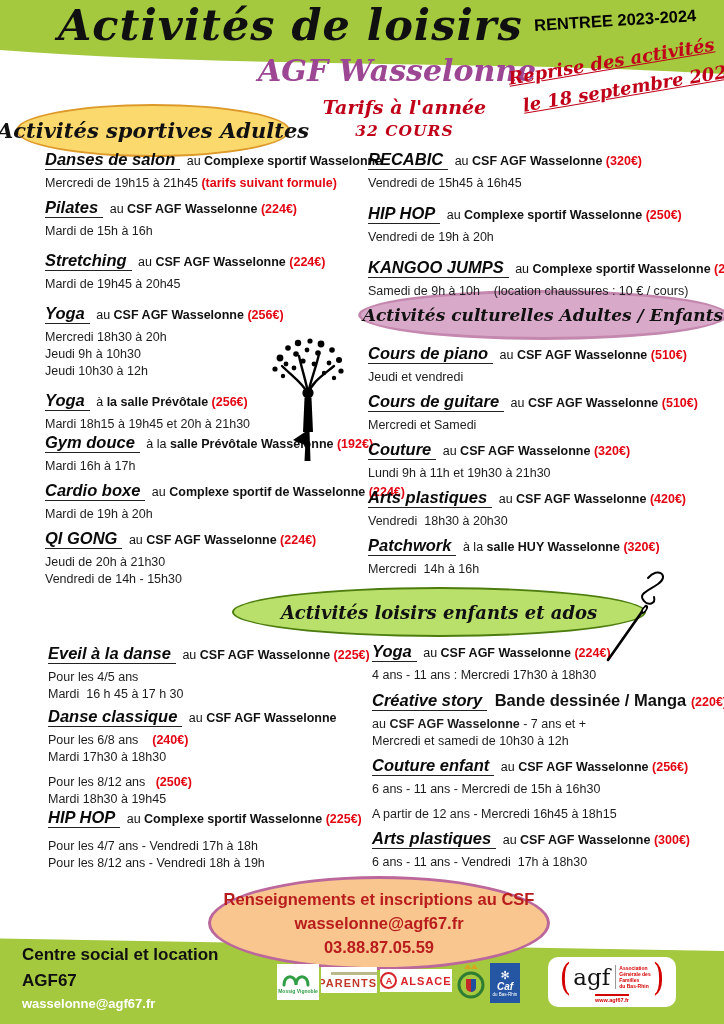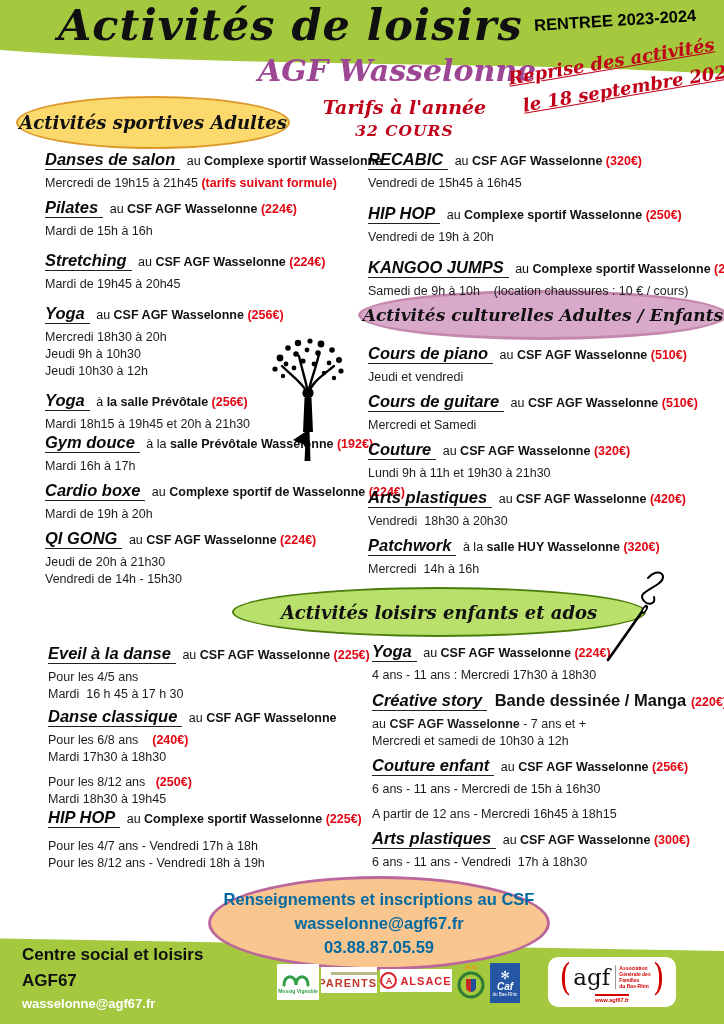--- a/index.html
+++ b/index.html
@@ -17,21 +17,21 @@
            color:#c00018;font-size:18px;line-height:29px;white-space:nowrap;}
   .reprise .rl{text-decoration:underline;display:block;}
   .reprise .rl2{margin-left:10px;}
   .tarifs{position:absolute;left:322px;top:96px;width:165px;text-align:center;color:#c00018;}
   .tarifs .t1{font-size:19px;}
   .tarifs .t2{font-size:15.5px;margin-top:3px;letter-spacing:1px;}
 
   
   .ellipse{position:absolute;display:flex;align-items:center;justify-content:center;
            border-radius:50%;text-align:center;white-space:nowrap;color:#111;}
-  .el-yellow{left:16px;top:96px;width:270px;height:49px;background:#fcd96d;border:2px solid #dd9a2b;font-size:18px;}
+  .el-yellow{left:16px;top:104px;width:270px;height:49px;background:#fcd96d;border:2px solid #dd9a2b;font-size:21px;}
   .el-pink{left:358px;top:290px;width:364px;height:44px;background:#d9a9c9;border:3px solid #c487ae;font-size:17px;}
   .el-green{left:232px;top:587px;width:410px;height:46px;background:#b9e06a;border:2px solid #4d7c0f;font-size:18px;}
 
   
   .col{position:absolute;}
   .col-left-sports{left:45px;top:150px;width:322px;}
   .col-right-sports{left:368px;top:150px;width:356px;}
   .col-right-culture{left:368px;top:344px;width:356px;}
   .col-left-enfants{left:48px;top:644px;width:322px;}
   .col-right-enfants{left:372px;top:642px;width:352px;}
@@ -58,21 +58,21 @@
   .a-line .seg-r{color:#e30613;font-weight:700;}
 
   
   .tree-ill{position:absolute;left:258px;top:336px;}
   .needle-ill{position:absolute;left:592px;top:568px;}
 
   
   .el-orange{position:absolute;left:208px;top:876px;width:336px;height:88px;background:#f8c68e;
              border:3px solid #bb679c;border-radius:50%;display:flex;flex-direction:column;
              align-items:center;justify-content:center;z-index:5;}
-  .el-orange .cl{font-size:16.5px;font-weight:bold;color:#0369a1;line-height:24px;white-space:nowrap;}
+  .el-orange .cl{font-size:16.5px;font-weight:bold;color:#b91c1c;line-height:24px;white-space:nowrap;}
 
   
   .footer-band{position:absolute;left:0;top:934px;width:724px;height:90px;background:#a4c83e;
                clip-path:polygon(0 5%,100% 19%,100% 100%,0 100%);z-index:1;}
   .f-org{position:absolute;left:22px;top:942px;font-size:17px;font-weight:bold;color:#101010;line-height:26px;z-index:6;}
   .f-email{position:absolute;left:22px;top:996px;font-size:13px;font-weight:bold;color:#ffffff;z-index:6;}
 
   
   .logo{position:absolute;z-index:6;background:#fff;overflow:hidden;}
   .logo-mossig{left:277px;top:964px;width:42px;height:36px;display:flex;flex-direction:column;align-items:center;justify-content:center;}
@@ -283,21 +283,21 @@
 
   <div class="footer-band"></div>
 
   <div class="el-orange">
     <div class="cl">Renseignements et inscriptions au CSF</div>
     <div class="cl">wasselonne@agf67.fr</div>
     <div class="cl">03.88.87.05.59</div>
   </div>
 
   <div class="f-org">
-    <div>Centre social et loisirs</div>
+    <div>Centre social et location</div>
     <div>AGF67</div>
   </div>
   <div class="f-email">wasselonne@agf67.fr</div>
 
   <div class="logo logo-mossig">
     <svg width="34" height="18" viewBox="0 0 34 18">
       <path d="M3 15 C3 4 15 4 15 15 C15 4 27 4 27 15" stroke="#2f9e44" stroke-width="3" fill="none" stroke-linecap="round"></path>
     </svg>
     <div class="cap">Mossig Vignoble</div>
   </div>

